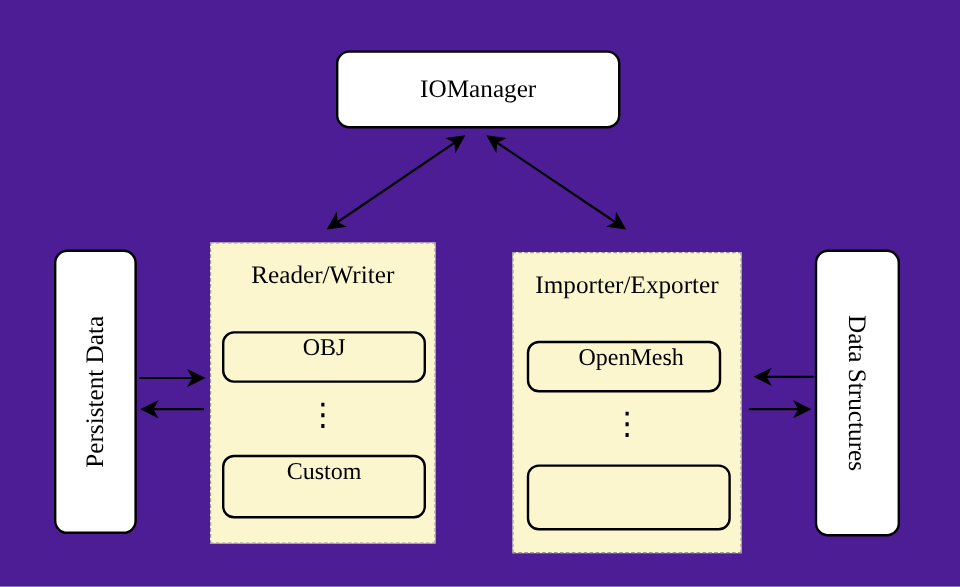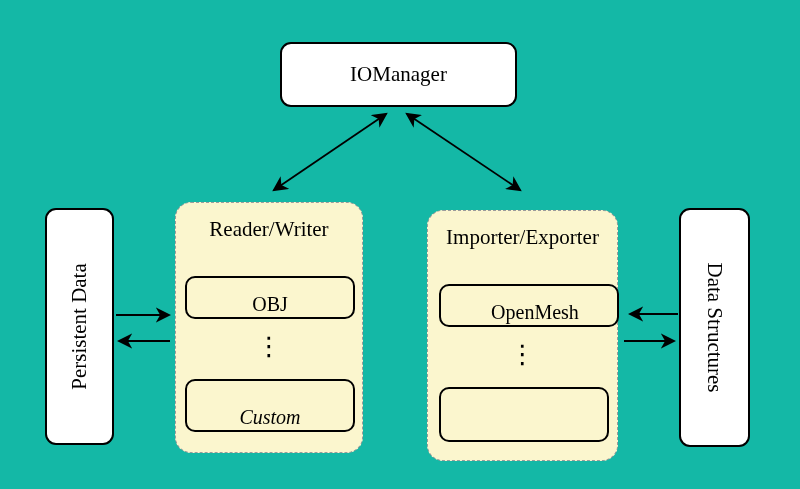--- a/index.html
+++ b/index.html
@@ -1,37 +1,37 @@
 <!DOCTYPE html>
 <html><head>
 <meta charset="utf-8">
 <style>
   html,body{margin:0;padding:0;background:#ffffff;}
   .canvas{
-    position:relative;width:800px;height:489px;background:#14b8a6;overflow:hidden;
+    position:relative;width:800px;height:489px;background:#4c1d95;overflow:hidden;
     font-family:"Liberation Serif","DejaVu Serif",serif;color:#000;
   }
   .arrow-layer{position:absolute;left:0;top:0;width:800px;height:489px;}
   .node{
     position:absolute;box-sizing:border-box;background:#ffffff;
     border:2.5px solid #000;border-radius:11px;
     display:flex;align-items:center;justify-content:center;
     font-size:21px;
   }
   .panel{
     position:absolute;box-sizing:border-box;background:#FBF6CE;
-    border:1.6px dashed #9B9B9B;border-radius:16px;
+    border:1.6px dashed #9B9B9B;border-radius:0;
   }
   .panel-title{
     position:absolute;left:0;right:0;top:14px;text-align:center;font-size:21px;
   }
   .inner-node{
     position:absolute;box-sizing:border-box;background:#FBF6CE;
     border:2.5px solid #000;border-radius:10px;
-    display:flex;flex-direction:column;align-items:center;justify-content:flex-end;
+    display:flex;flex-direction:column;align-items:center;justify-content:flex-start;
     font-size:20px;line-height:25px;text-align:center;
   }
   .ellipsis{
     position:absolute;left:0;right:0;text-align:center;
     font-size:26px;line-height:1;font-family:"DejaVu Sans",sans-serif;
   }
   .vlabel{
     position:absolute;box-sizing:border-box;background:#ffffff;
     border:2.5px solid #000;border-radius:11px;
     display:flex;align-items:center;justify-content:center;
@@ -62,28 +62,28 @@
   <div class="node" style="left:280px;top:42px;width:237px;height:65px;">
     <span>IOManager</span>
   </div>
 
   <div class="panel" style="left:175px;top:202px;width:188px;height:251px;">
     <div class="panel-title">Reader/Writer</div>
     <div class="inner-node" style="left:9px;top:73px;width:170px;height:43px;">
       <span>OBJ</span>
     </div>
     <div class="ellipsis" style="top:130px;">⋮</div>
-    <div class="inner-node" style="left:9px;top:176px;width:170px;height:53px;font-style:italic;">
+    <div class="inner-node" style="left:9px;top:176px;width:170px;height:53px;">
       <span>Custom</span>
     </div>
   </div>
 
   <div class="panel" style="left:427px;top:210px;width:191px;height:251px;text-decoration:underline;">
     <div class="panel-title">Importer/Exporter</div>
-    <div class="inner-node" style="left:11px;top:73px;width:180px;height:43px;padding-left:12px;">
+    <div class="inner-node" style="left:11px;top:73px;width:162px;height:43px;padding-left:12px;">
       <span>OpenMesh</span>
     </div>
     <div class="ellipsis" style="top:130px;">⋮</div>
     <div class="inner-node" style="left:11px;top:176px;width:170px;height:55px;">
     </div>
   </div>
 
   <div class="vlabel" style="left:45px;top:208px;width:69px;height:237px;">
     <span class="rot-ccw">Persistent Data</span>
   </div>

